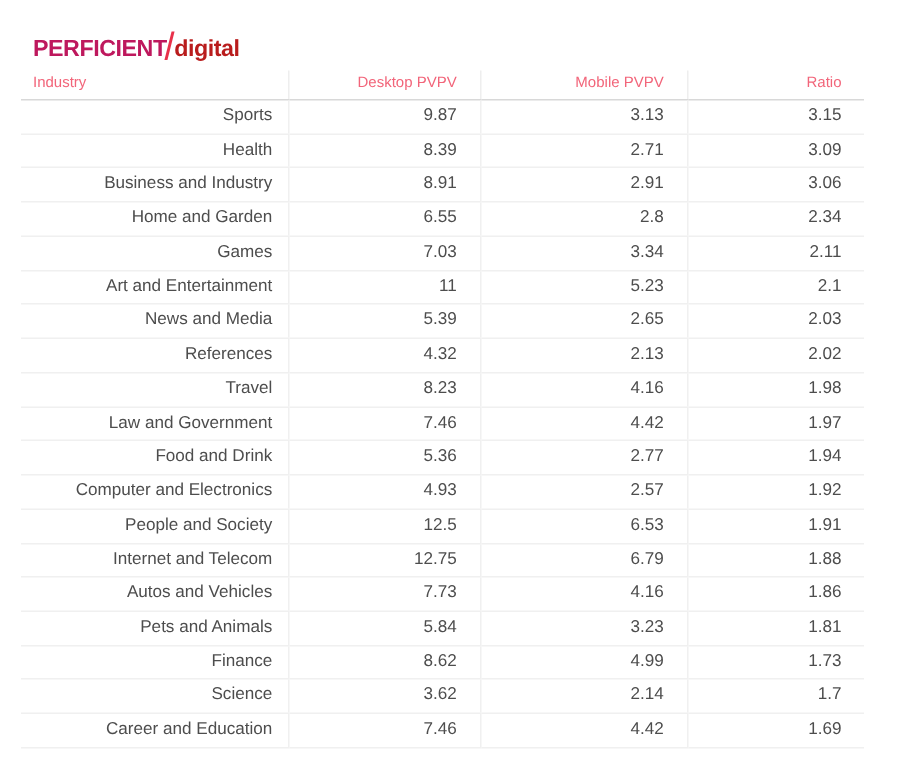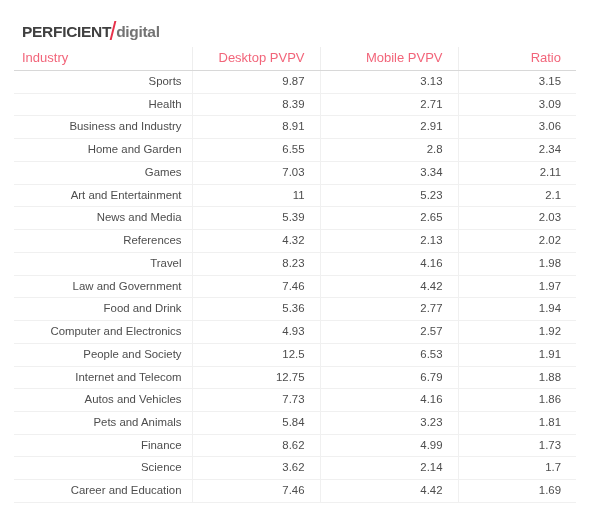--- a/index.html
+++ b/index.html
@@ -32,40 +32,40 @@
     height: 22px;
     display: flex;
     align-items: baseline;
     white-space: nowrap;
   }
   .brand-perficient {
     font-family: "Liberation Sans", sans-serif;
     font-weight: bold;
     font-size: 15.5px;
     letter-spacing: -0.3px;
-    color: #404040;
+    color: #be185d;
     line-height: 1;
     text-align: center;
   }
   .brand-slash {
     display: inline-block;
     width: 2px;
     height: 19px;
     background: #e8314a;
     transform: skewX(-14deg);
     margin: 0 2px 0 1px;
     position: relative;
     top: 3px;
   }
   .brand-digital {
     font-family: "Liberation Sans", sans-serif;
     font-weight: bold;
     font-size: 15.5px;
     letter-spacing: -0.3px;
-    color: #737373;
+    color: #b91c1c;
     line-height: 1;
   }
 
   
   .table-wrap {
     position: absolute;
     left: 14px;
     top: 47px;
     width: 562px;
   }
@@ -76,21 +76,21 @@
     font-size: 11.2px;
   }
   table.data col.c-industry { width: 178px; }
   table.data col.c-desktop  { width: 128px; }
   table.data col.c-mobile   { width: 138px; }
   table.data col.c-ratio    { width: 118px; }
 
   table.data thead th {
     font-weight: normal;
     color: #f2657a;
-    font-size: 13px;
+    font-size: 10px;
     padding: 3px 10px 5px 8px;
     border-bottom: 1px solid #d8d8d8;
     background: #ffffff;
   }
   table.data thead th.th-industry {
     text-align: left;
     padding-left: 8px;
   }
   table.data thead th.th-num {
     text-align: right;

